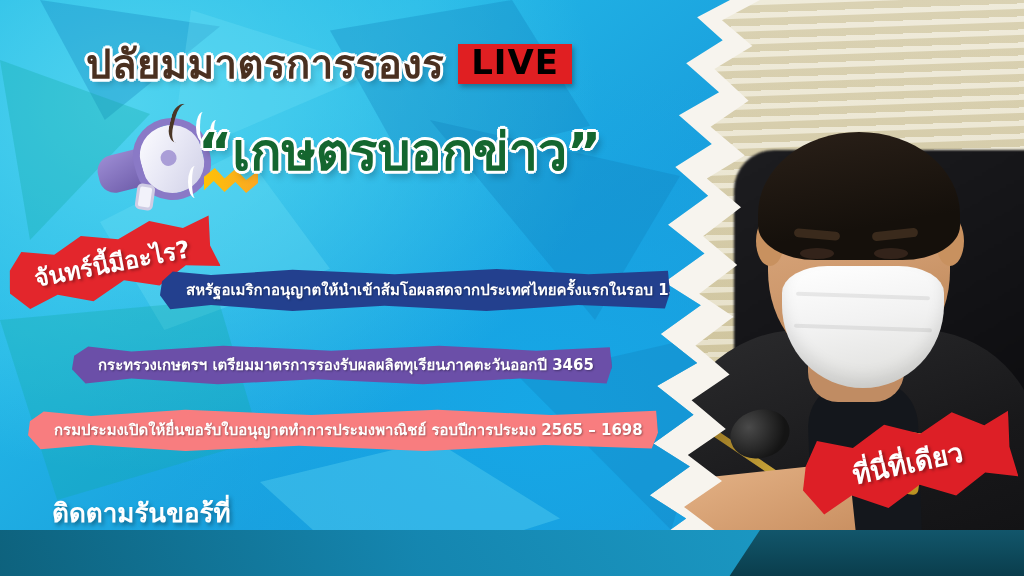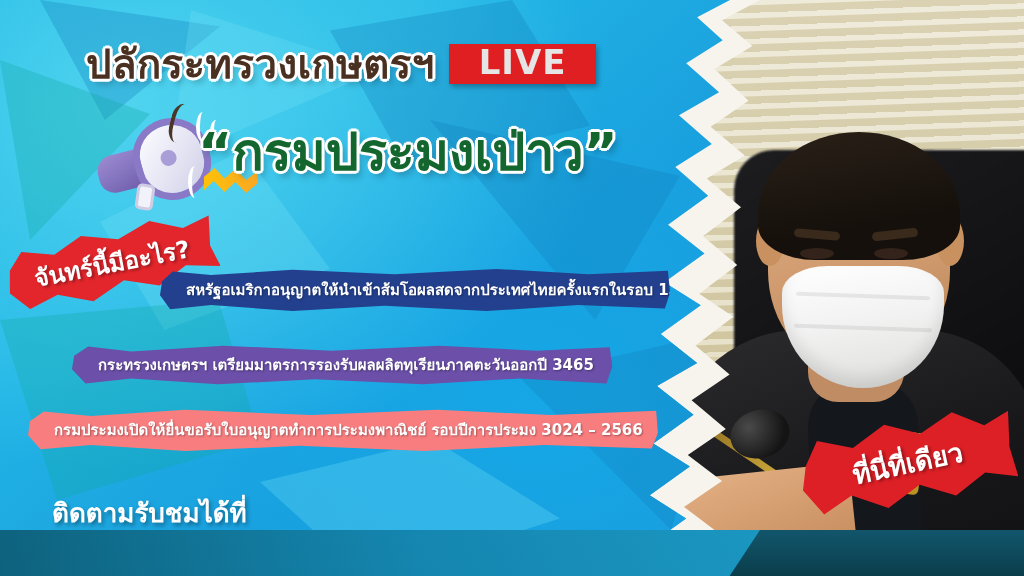--- a/index.html
+++ b/index.html
@@ -153,22 +153,22 @@
   }
   .headline-text{
     font-size:40px;font-weight:bold;color:#4a3020;
     letter-spacing:.5px;white-space:nowrap;
     text-shadow:
       -2px -2px 0 #fff, 2px -2px 0 #fff, -2px 2px 0 #fff, 2px 2px 0 #fff,
       -3px 0 0 #fff, 3px 0 0 #fff, 0 -3px 0 #fff, 0 3px 0 #fff,
       4px 5px 6px rgba(0,0,0,.25);
   }
   .live-badge{
-    background:#e01f22;color:#e5e5e5;font-weight:bold;font-size:34px;
-    padding:1px 30px 4px;line-height:1.05;letter-spacing:1px;
+    background:#e01f22;color:#000000;font-weight:bold;font-size:34px;
+    padding:1px 13px 4px;line-height:1.05;letter-spacing:1px;
     box-shadow:2px 3px 5px rgba(0,0,0,.3);
   }
 
   
   .mega{position:absolute;left:92px;top:108px;width:130px;height:100px;}
   .mega .cone{
     position:absolute;left:42px;top:10px;width:76px;height:82px;
     background:linear-gradient(135deg,#fdfdff 0%, #e9e9f6 45%, #cfcfe6 100%);
     border:7px solid #8a79c6;border-radius:50%/44%;
     transform:rotate(-16deg);
@@ -328,53 +328,53 @@
     <div class="shard teal" style="left:0;top:60px;width:150px;height:180px;clip-path:polygon(0 0,100% 30%,20% 100%);"></div>
     <div class="shard dark" style="left:330px;top:0;width:260px;height:170px;clip-path:polygon(0 18%,70% 0,100% 74%,30% 100%);"></div>
     <div class="shard light" style="left:100px;top:150px;width:230px;height:180px;clip-path:polygon(0 40%,62% 0,100% 66%,28% 100%);"></div>
     <div class="shard dark" style="left:430px;top:120px;width:250px;height:200px;clip-path:polygon(0 0,100% 28%,66% 100%);"></div>
     <div class="shard teal" style="left:0;top:300px;width:260px;height:200px;clip-path:polygon(0 10%,84% 0,100% 70%,22% 100%);"></div>
     <div class="shard light" style="left:260px;top:440px;width:300px;height:140px;clip-path:polygon(0 30%,58% 0,100% 56%,36% 100%);"></div>
     <div class="shard dark" style="left:520px;top:330px;width:210px;height:200px;clip-path:polygon(0 24%,100% 0,72% 100%);"></div>
   </div>
 
   <div class="headline">
-    <div class="headline-text">ปลักระทรวงเกษตรฯ</div>
+    <div class="headline-text">ปลัยมมาตรการรองร</div>
     <div class="live-badge">LIVE</div>
   </div>
 
   <div class="mega">
     <div class="body"></div>
     <div class="cone"></div>
     <div class="handle"></div>
     <div class="squig sq-brown"></div>
     <div class="squig sq-w1"></div>
     <div class="squig sq-w2"></div>
     <div class="squig sq-w3"></div>
     <div class="bolt"></div>
   </div>
 
-  <div class="quote-title">“กรมประมงเป่าว”</div>
+  <div class="quote-title">“เกษตรบอกข่าว”</div>
 
   <div class="brush-left">
     <div class="paint"></div>
     <div class="label">จันทร์นี้มีอะไร?</div>
   </div>
 
   <div class="bar bar-1">
     <div class="txt">สหรัฐอเมริกาอนุญาตให้นำเข้าส้มโอผลสดจากประเทศไทยครั้งแรกในรอบ 15 ปี</div>
   </div>
   <div class="bar bar-2">
     <div class="txt">กระทรวงเกษตรฯ เตรียมมาตรการรองรับผลผลิตทุเรียนภาคตะวันออกปี 3465</div>
   </div>
   <div class="bar bar-3">
-    <div class="txt">กรมประมงเปิดให้ยื่นขอรับใบอนุญาตทำการประมงพาณิชย์ รอบปีการประมง 3024 – 2566</div>
-  </div>
-
-  <div class="follow">ติดตามรับชมได้ที่</div>
+    <div class="txt">กรมประมงเปิดให้ยื่นขอรับใบอนุญาตทำการประมงพาณิชย์ รอบปีการประมง 2565 – 1698</div>
+  </div>
+
+  <div class="follow">ติดตามรันขอร้ที่</div>
 
   <div class="brush-right">
     <div class="paint"></div>
     <div class="label">ที่นี่ที่เดียว</div>
   </div>
 
   <div class="footer">
     <div class="stripe"></div>
   </div>
 

